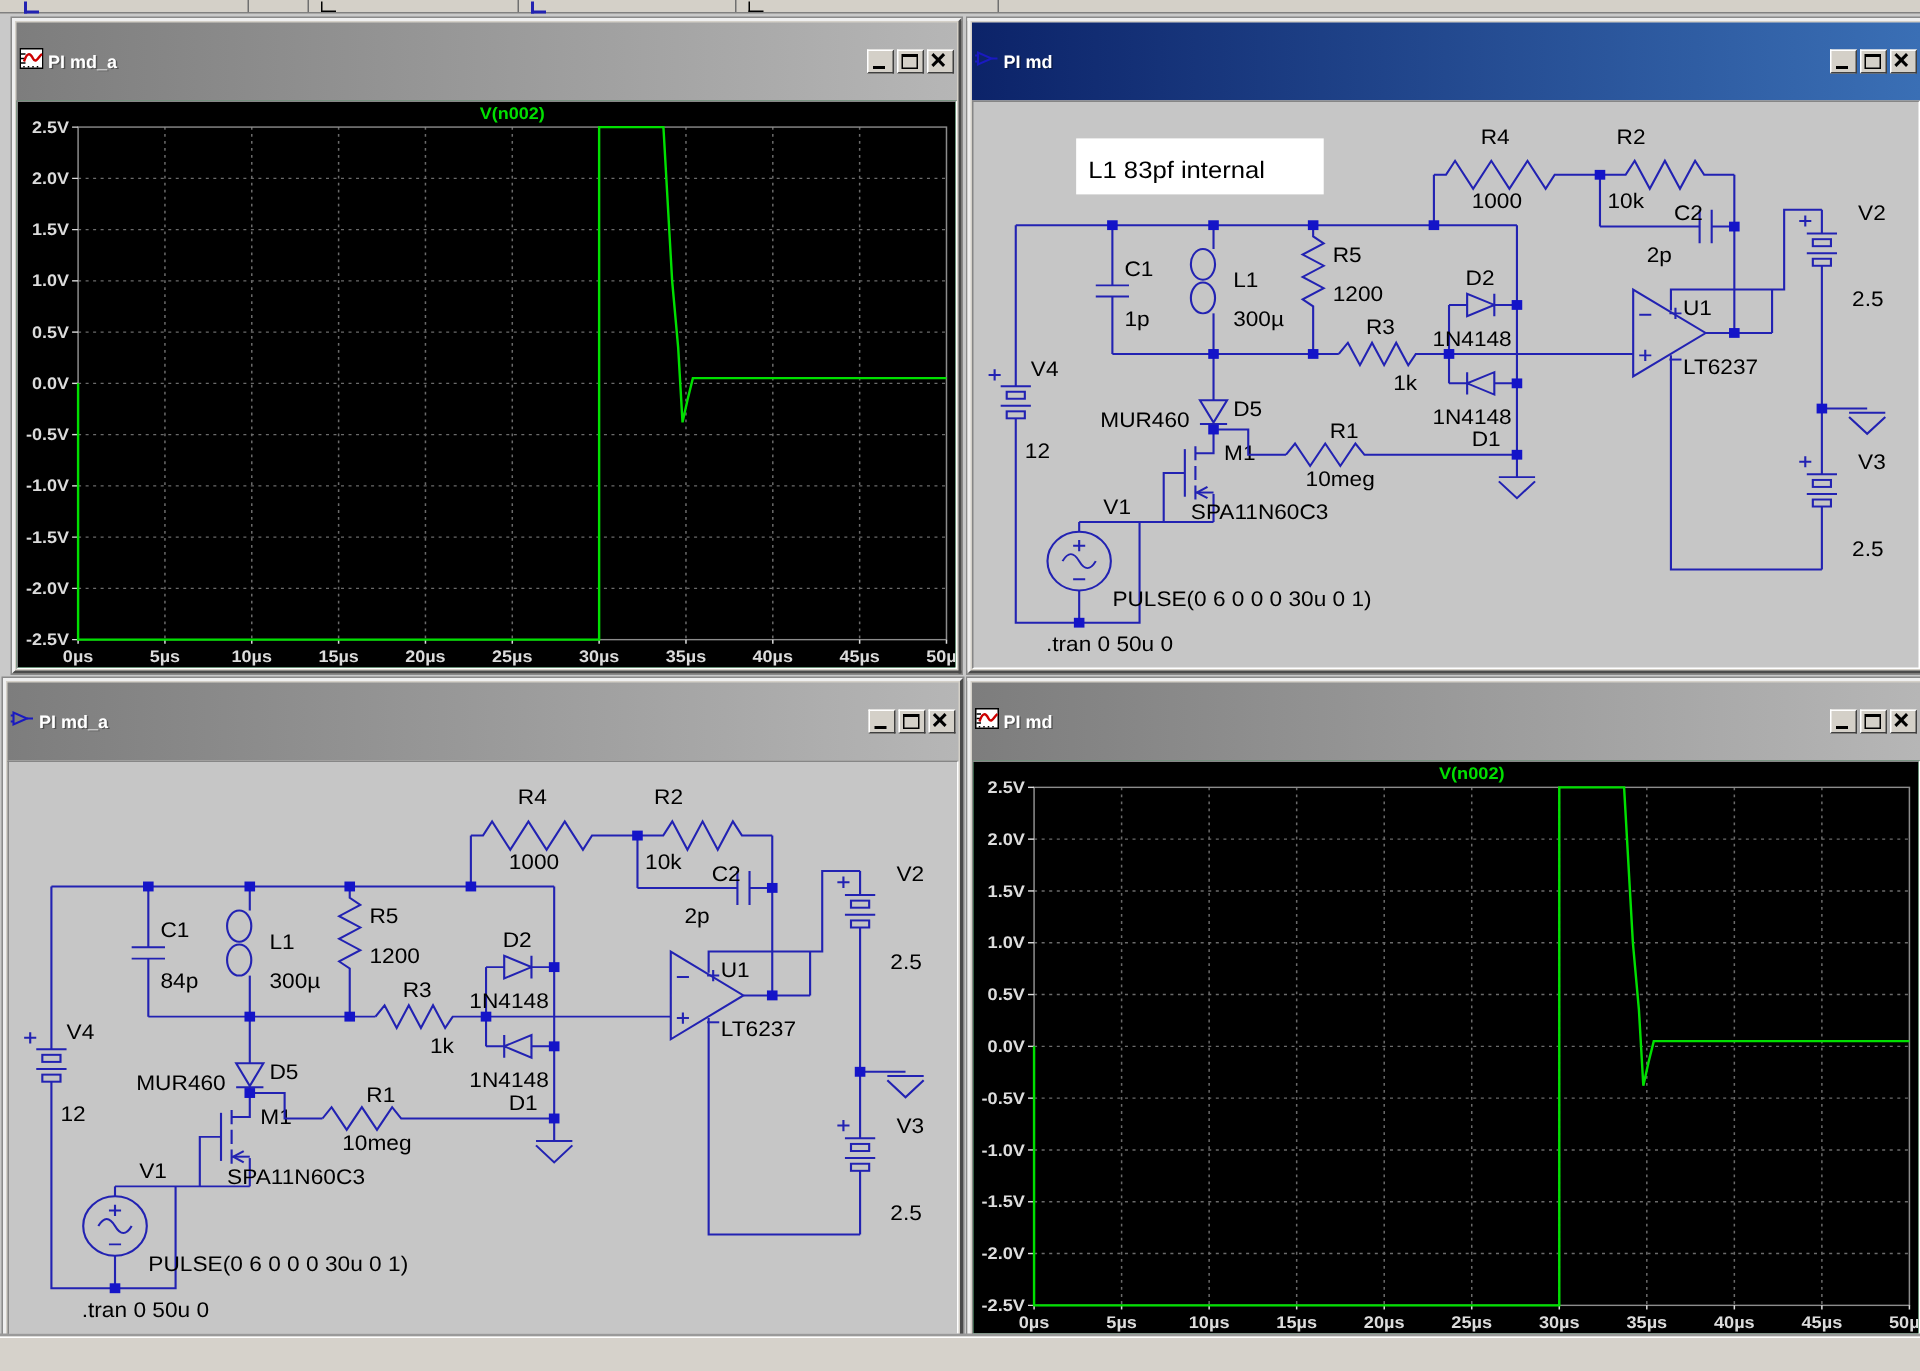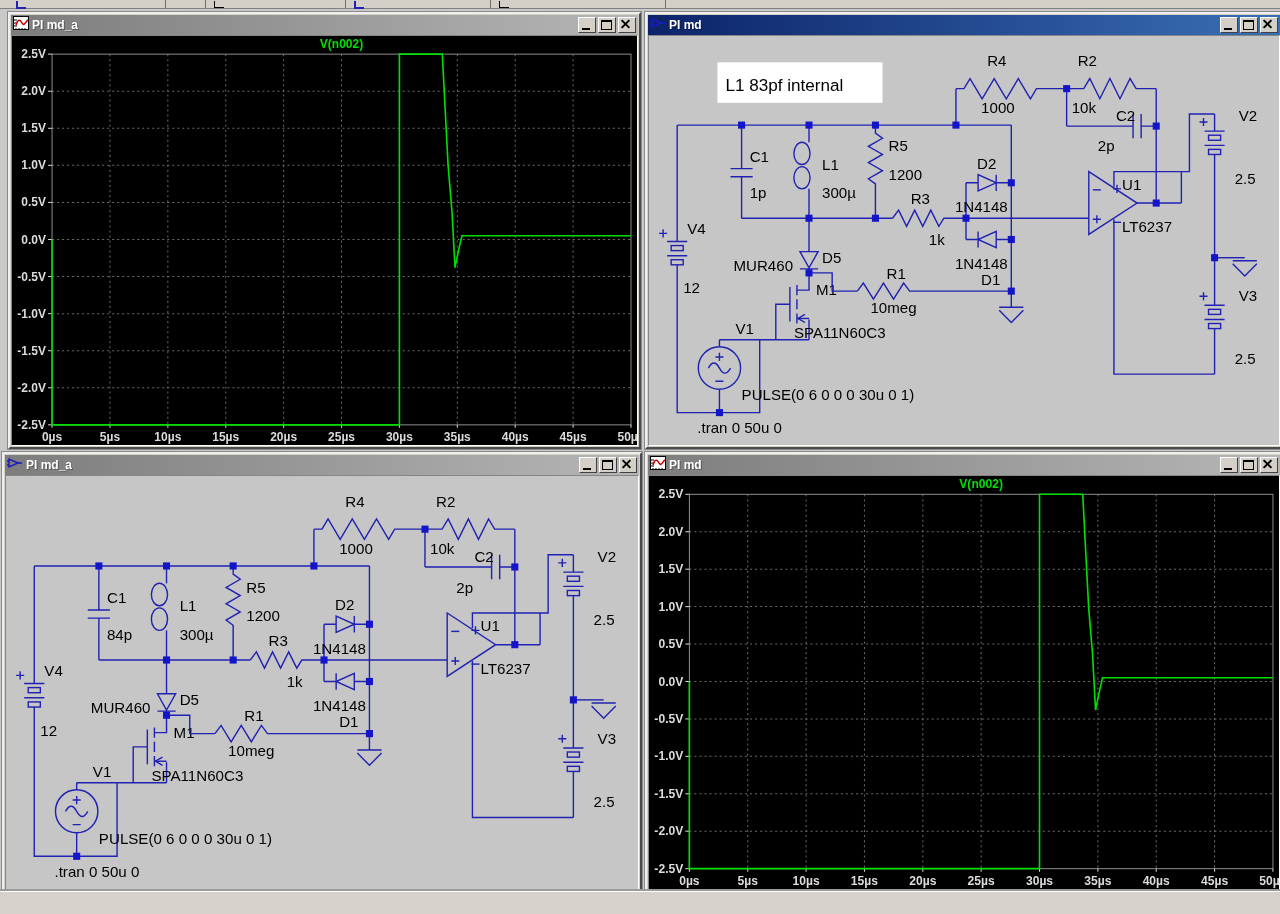--- a/index.html
+++ b/index.html
@@ -15,21 +15,21 @@
   .tabfrag-schem{position:absolute;top:1px;width:8px;height:6px;
                  border-bottom:2px solid #2222b2;border-left:2px solid #2222b2}
 
   
   .statusbar{position:absolute;left:0;top:891px;width:1280px;height:23px;
              background:#d6d2cb;border-top:1px solid #ffffff;box-shadow:0 -2px 0 #9a9a9a}
 
   
   .win{position:absolute;background:#d4d0c8;display:flex;flex-direction:column;
        border:2px solid;border-color:#efefef #4b4b4b #4b4b4b #efefef;box-shadow:0 0 0 1px #8a8a8a}
-  .titlebar{height:20px;display:flex;align-items:center;gap:3px;padding:0 2px;margin:1px 1px 0 1px}
+  .titlebar{height:20px;display:flex;align-items:center;gap:3px;padding:16px 2px;margin:1px 1px 0 1px}
   .titlebar.active{background:linear-gradient(90deg,#0c2369,#3a6fb5)}
   .titlebar.inactive{background:linear-gradient(90deg,#7d7d7d,#b6b6b6)}
   .title-text{color:#fff;font-weight:bold;font-size:12px;flex:1;white-space:nowrap;
               text-shadow:1px 1px 0 rgba(0,0,0,.35)}
   .winbtns{display:flex;gap:2px}
   .winbtn{width:16px;height:14px;background:#d4d0c8;border:1px solid;cursor:default;
           border-color:#ffffff #404040 #404040 #ffffff;position:relative}
   .g-min{position:absolute;left:3px;bottom:2px;width:8px;height:2px;background:#000}
   .g-max{position:absolute;left:2px;top:2px;width:9px;height:7px;border:1px solid #000;border-top-width:2px}
   .g-close::before,.g-close::after{content:"";position:absolute;left:1px;top:5px;width:11px;height:2px;background:#000}

